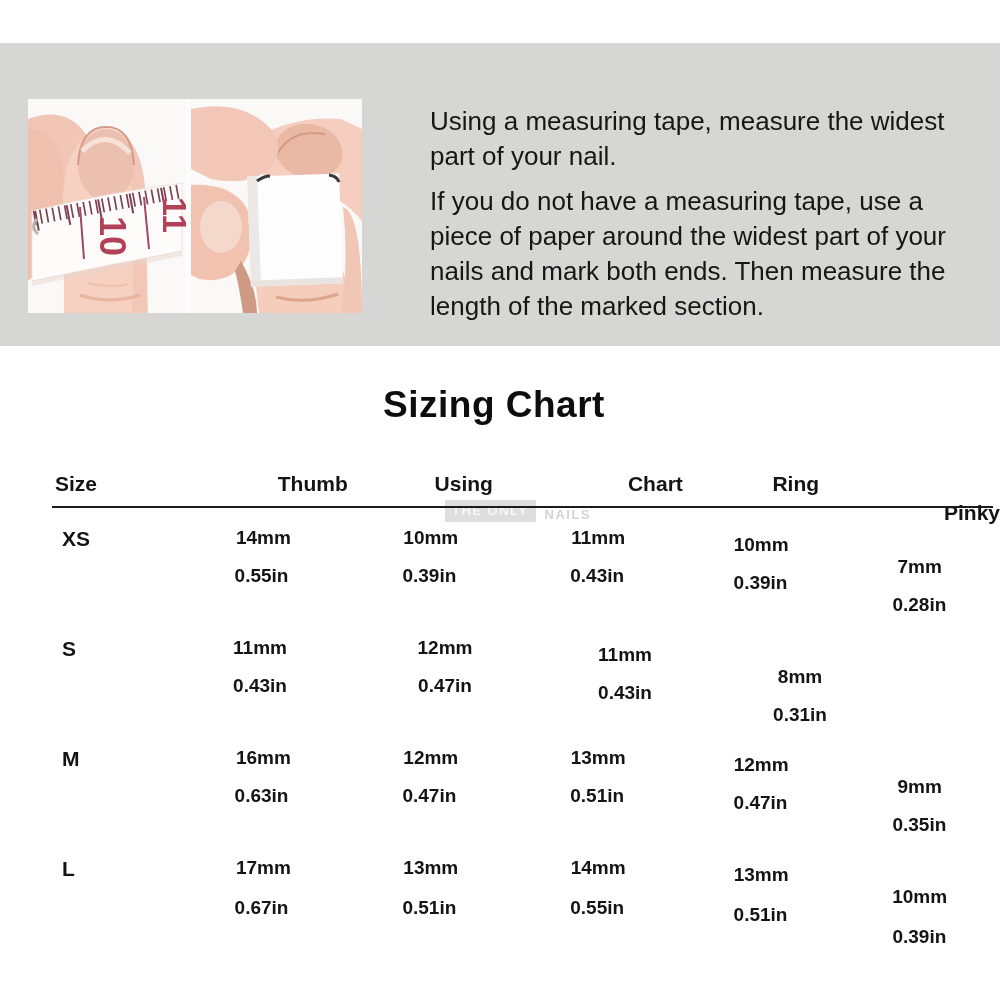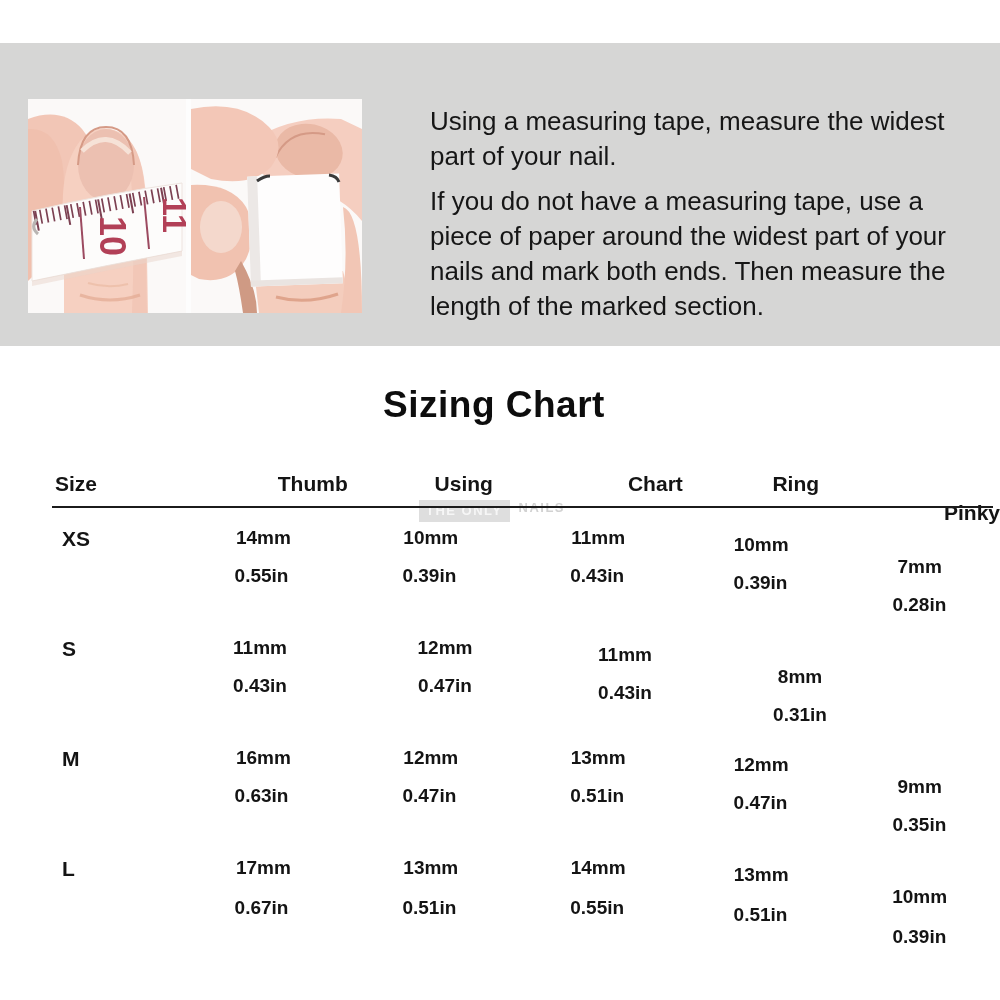--- a/index.html
+++ b/index.html
@@ -19,21 +19,21 @@
          font-size:37px;font-weight:bold;color:#0d0d0d;letter-spacing:0.5px;}
   .trow{position:absolute;left:40px;width:960px;display:flex;font-weight:bold;gap:20px;}
   .trow .c{font-size:19px;text-align:center;box-sizing:border-box;}
   .trow.head .c{font-size:21px;text-align:right;}
   .c0{width:130px;text-align:left !important;}
   .c1{width:190px;}.c2{width:140px;}.c3{width:190px;}.c4{width:130px;}.c5{width:180px;margin-top:29px;}
   .head .c0{padding-left:15px;}
   .size-label{padding-left:22px;font-size:21px !important;}
   .dip{transform:translateY(7px);}
   .hline{position:absolute;left:52px;top:506px;width:941px;height:2px;background:#1b1b1b;z-index:3;}
-  .watermark{position:absolute;left:419px;top:500px;display:flex;align-items:flex-start;z-index:1;}
+  .watermark{position:absolute;left:445px;top:500px;display:flex;align-items:flex-end;z-index:1;}
   .wm-box{background:#dedede;color:#f6f6f6;font-weight:bold;font-size:13px;letter-spacing:1.5px;
           padding:4px 7px;line-height:14px;}
   .wm-tail{color:#d2d2d2;font-weight:bold;font-size:13px;letter-spacing:1.5px;margin-left:9px;}
 </style>
 </head>
 <body>
 
 <div class="gray-band"></div>
 
 <div class="photos">

